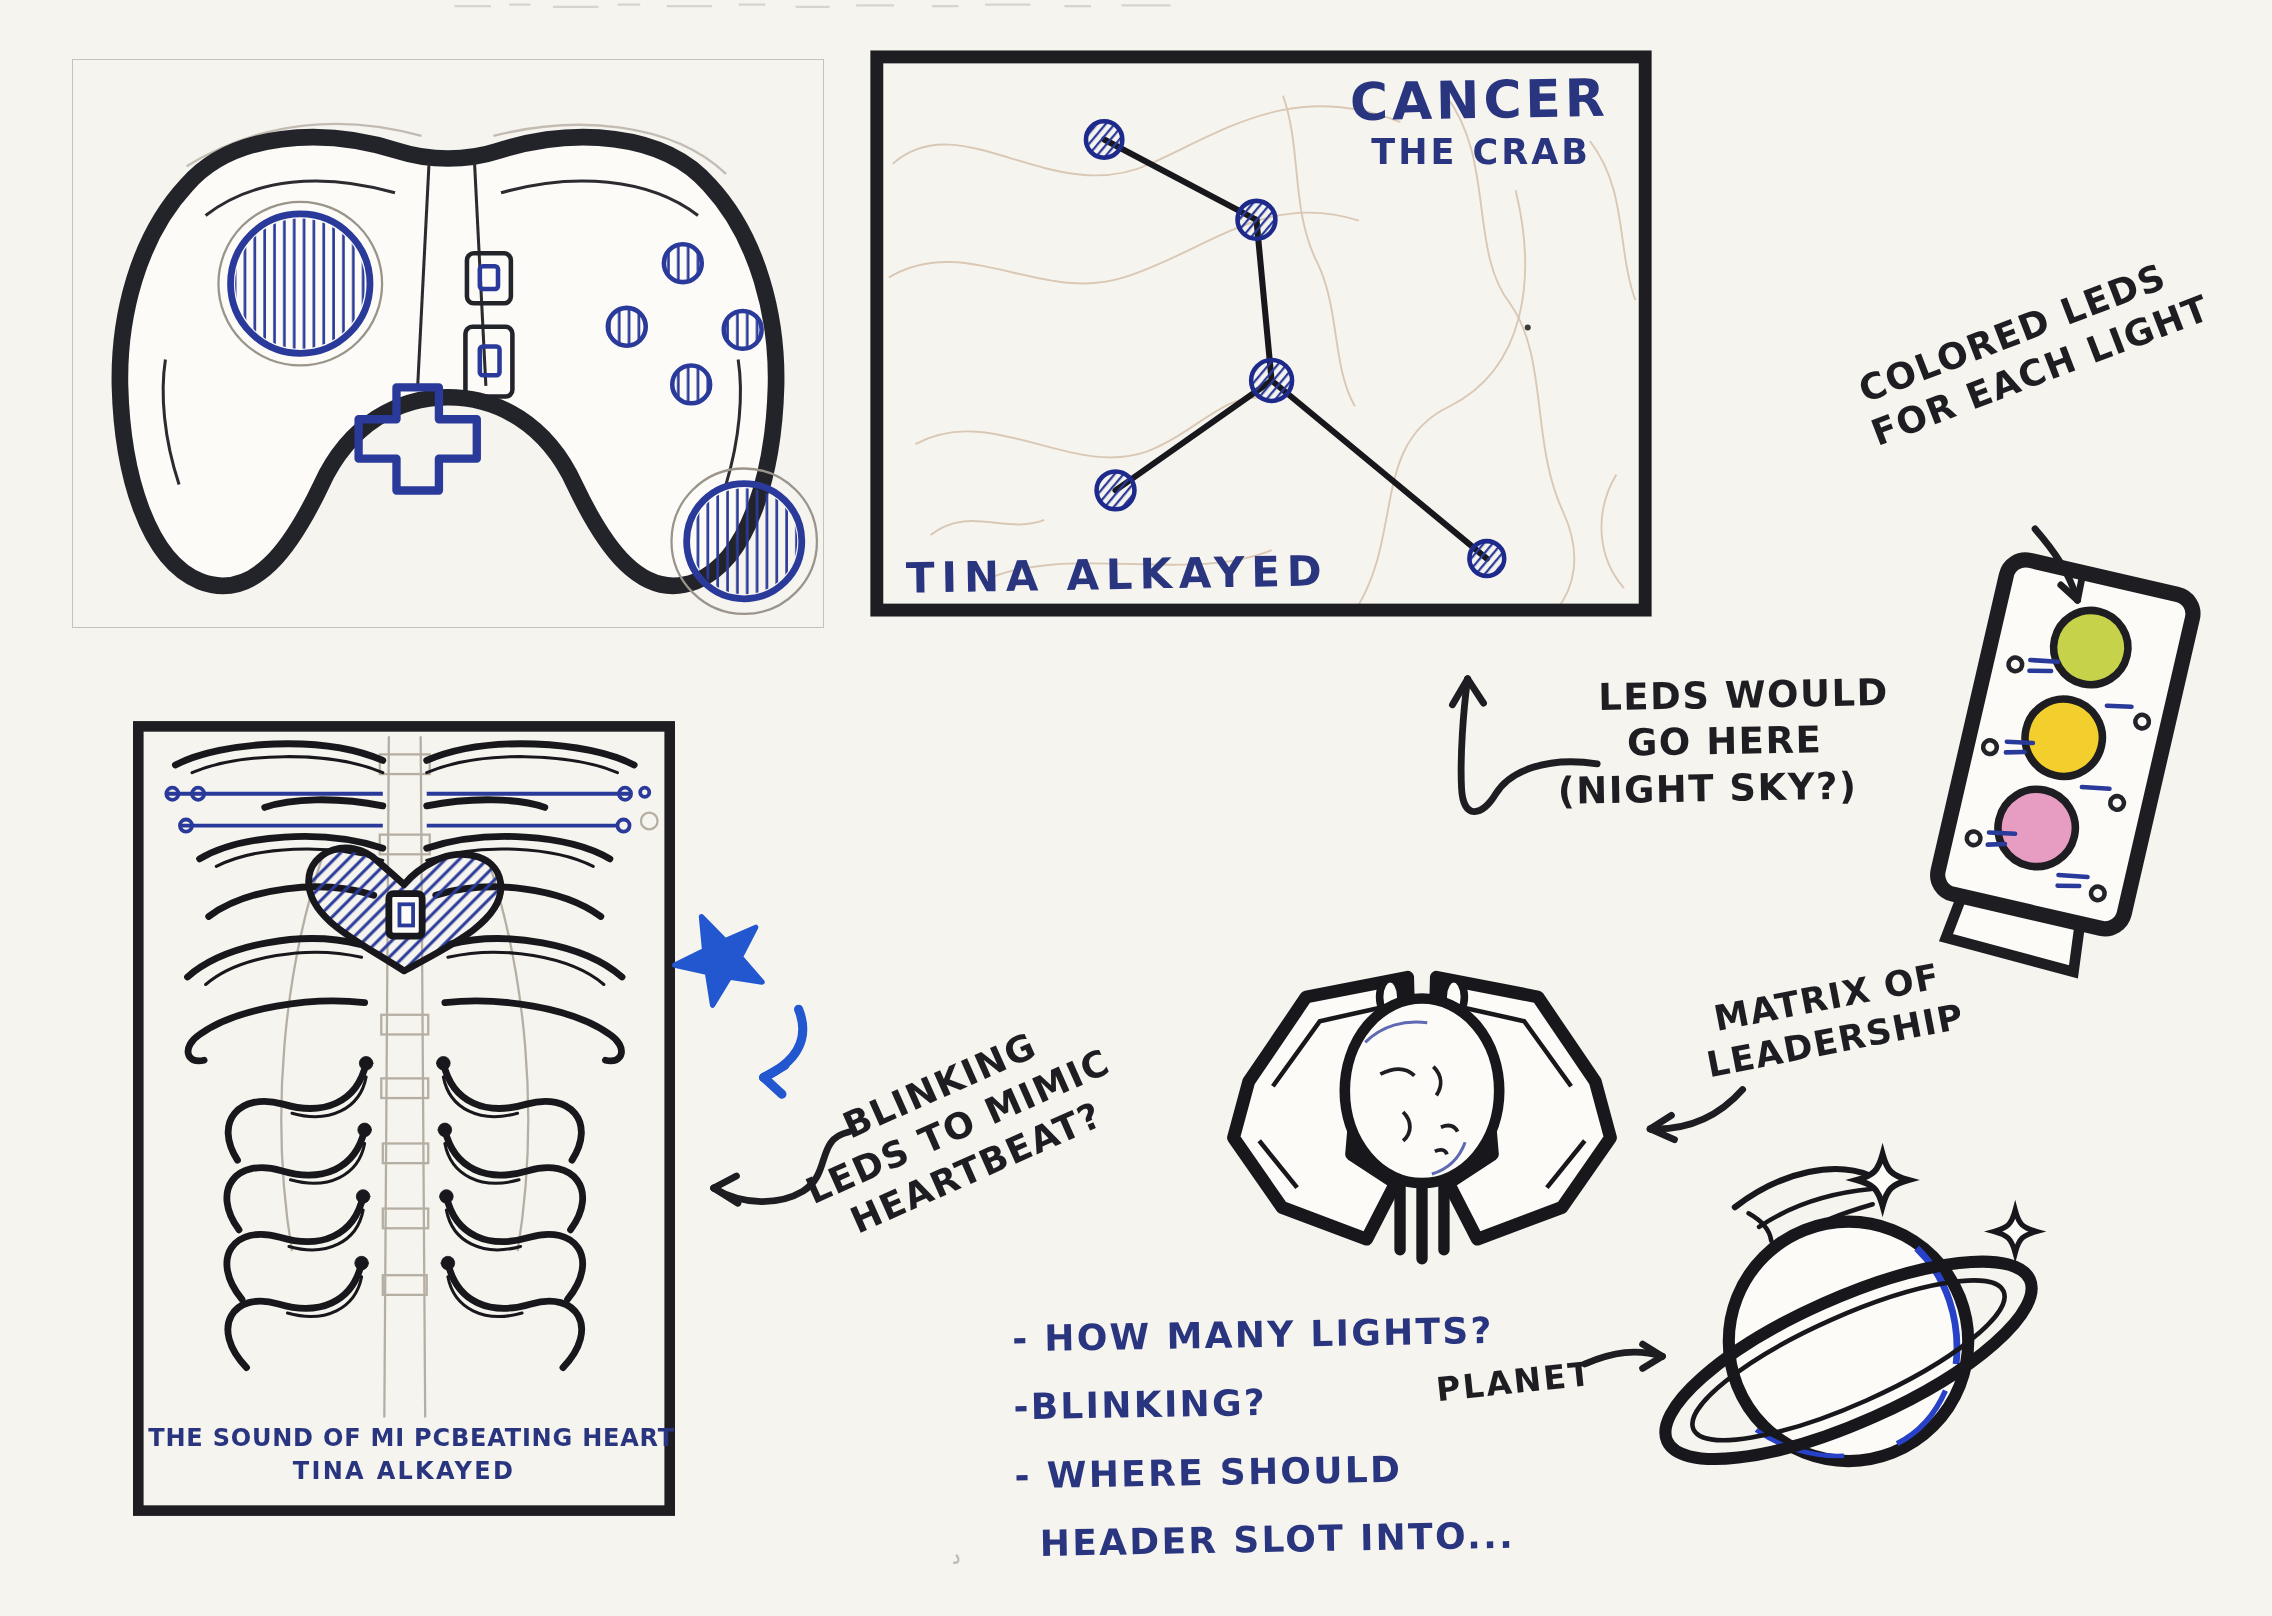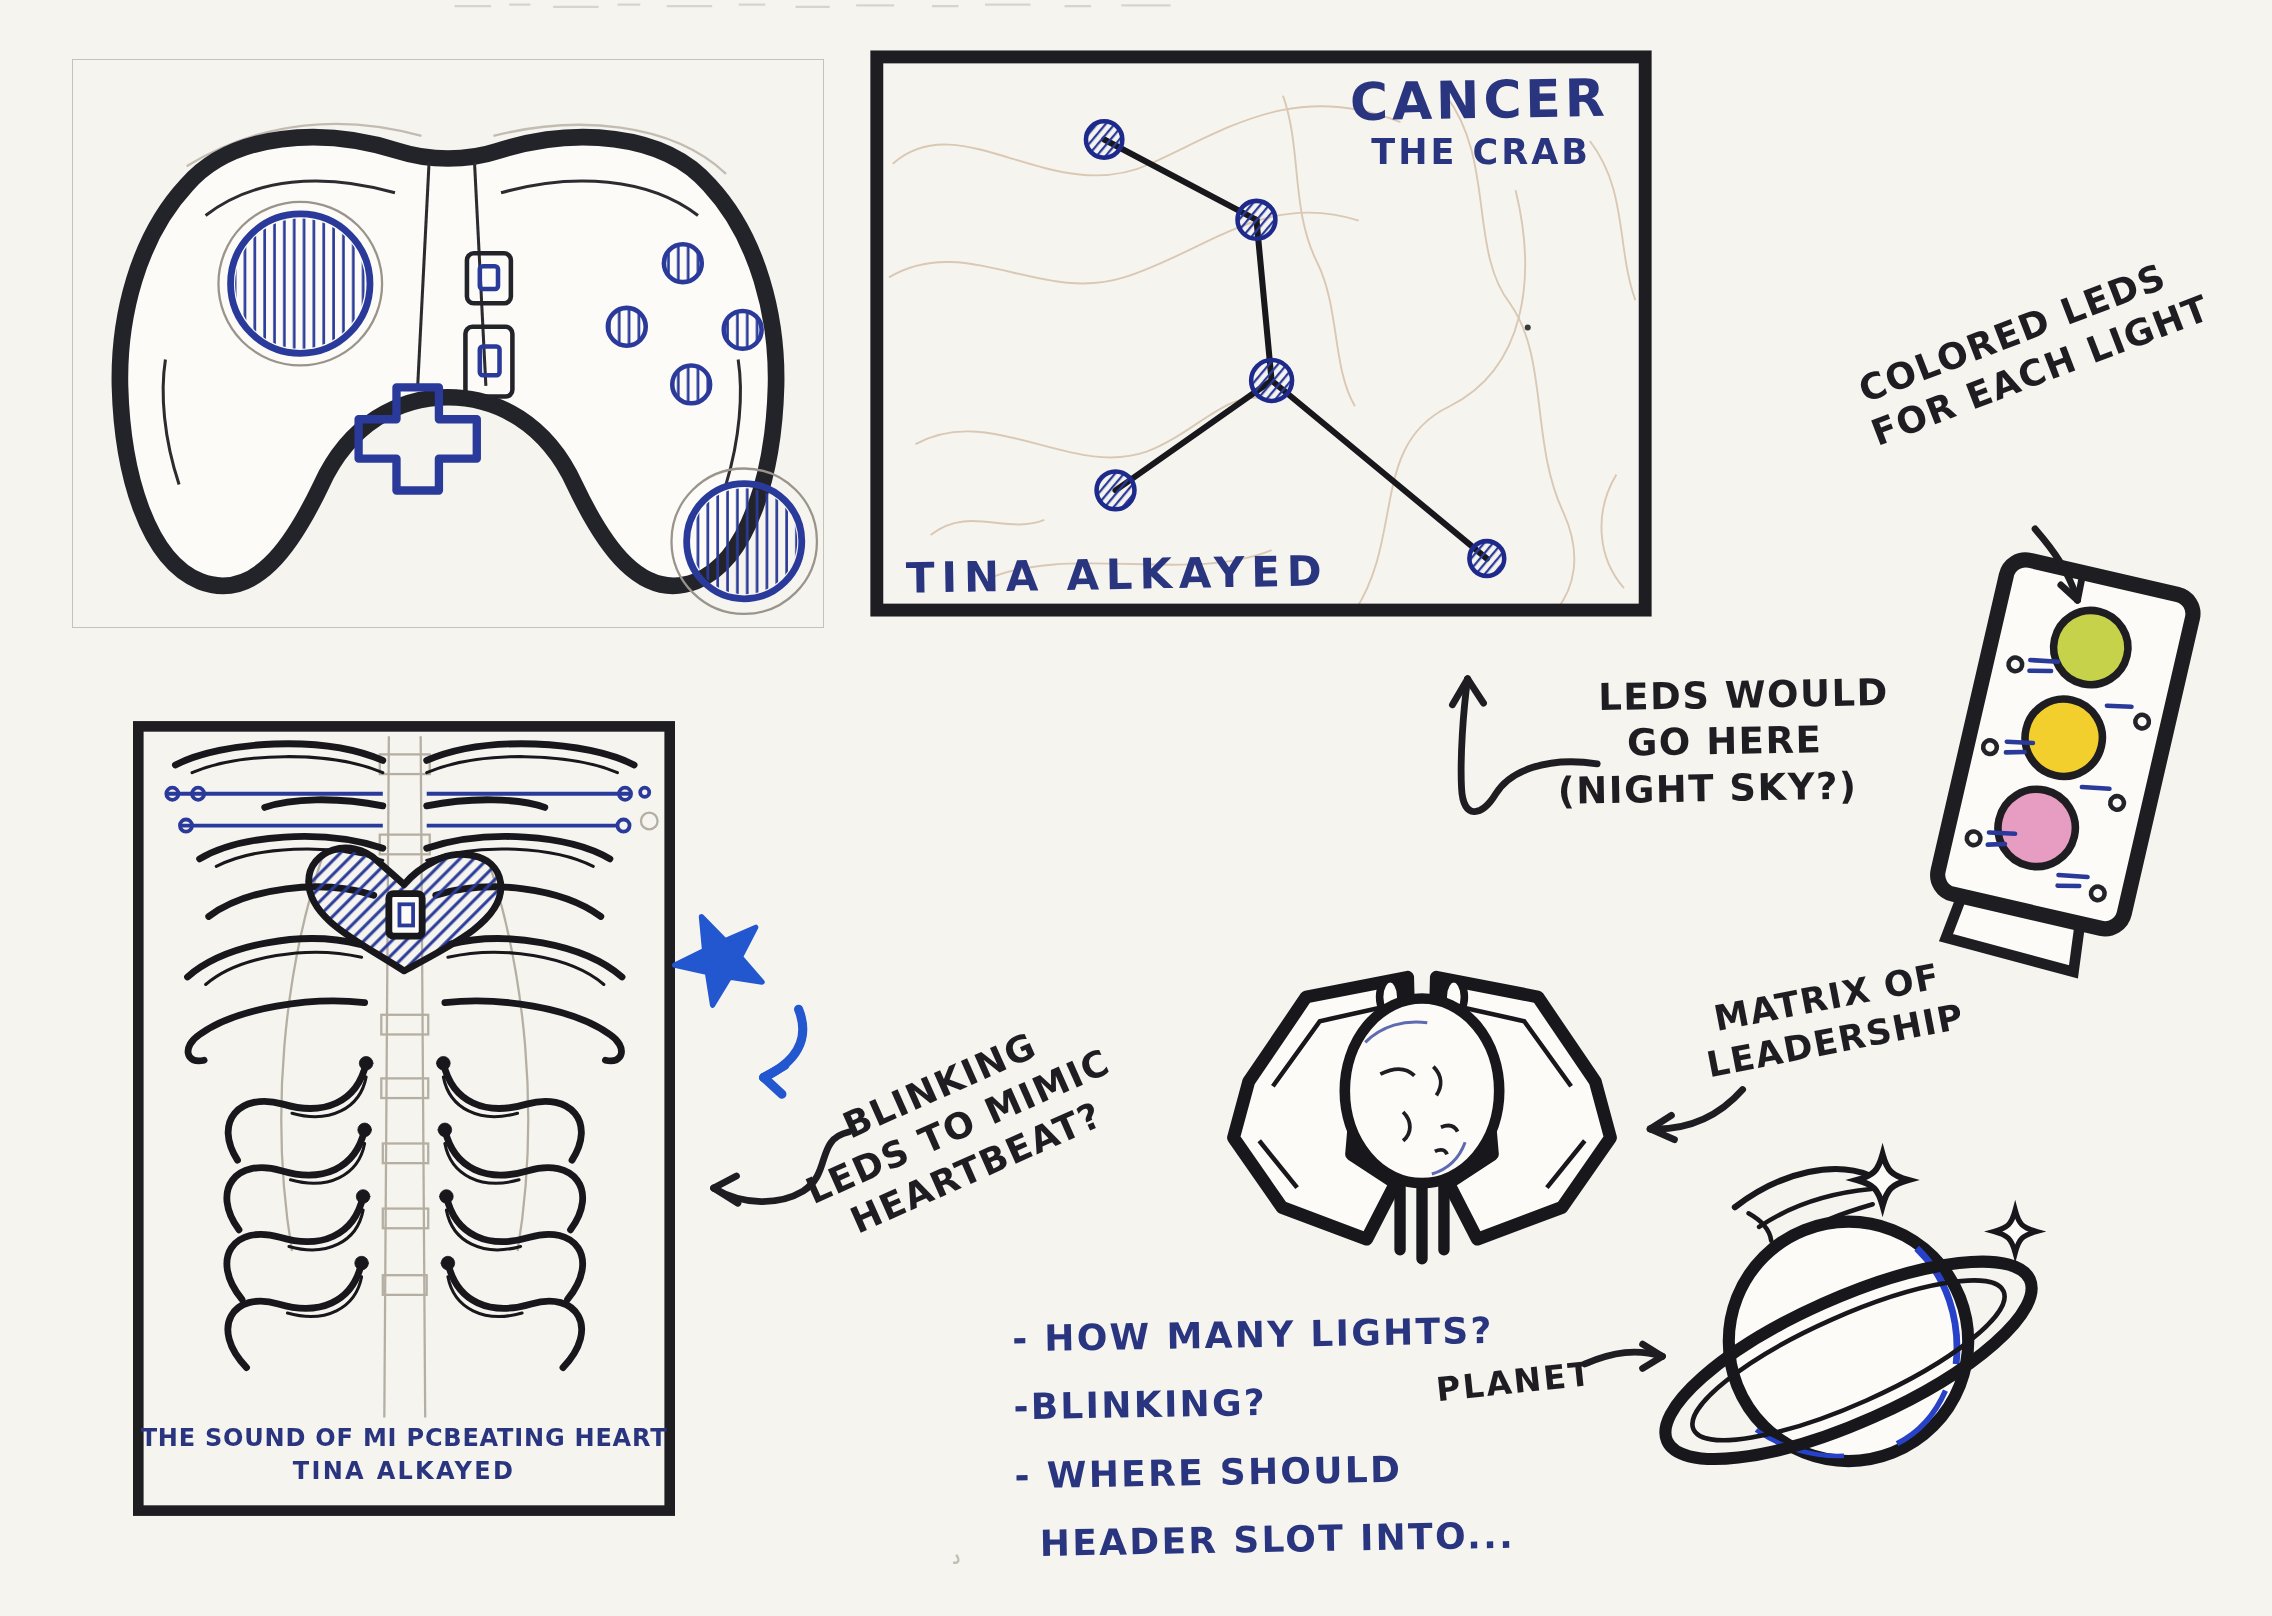--- a/index.html
+++ b/index.html
@@ -184,21 +184,21 @@
       </g>
       <use href="#ribsL" transform="translate(718,0) scale(-1,1)"></use>
 
       <g>
         <path d="M358,330 C300,292 232,262 232,212 C232,170 288,152 322,184 C340,200 352,210 358,216
                  C366,206 380,194 400,184 C436,166 486,178 486,220 C486,264 422,296 358,330 Z" fill="url(#hatchHeart)" stroke="#17171c" stroke-width="9" stroke-linejoin="round"></path>
         <rect x="338" y="228" width="44" height="56" rx="6" fill="#fcfbf7" stroke="#17171c" stroke-width="9"></rect>
         <rect x="352" y="242" width="18" height="28" fill="none" stroke="#2a3a9a" stroke-width="5"></rect>
       </g>
     </svg>
-    <div class="hand navy" style="position:absolute;left:0;right:0;top:703px;text-align:center;font-size:24px;letter-spacing:0.8px;">THE SOUND OF MI PCBEATING HEART</div>
+    <div class="hand navy" style="position:absolute;left:0;right:0;top:703px;text-align:right;font-size:24px;letter-spacing:0.8px;">THE SOUND OF MI PCBEATING HEART</div>
     <div class="hand navy" style="position:absolute;left:0;right:0;top:736px;text-align:center;font-size:24px;letter-spacing:2.3px;">TINA ALKAYED</div>
   </div>
 
   <div class="panel" style="left:1943px;top:562px;width:235px;height:413px;transform:rotate(13deg);transform-origin:50% 50%;">
     <svg viewBox="0 0 310 545" width="235" height="413" class="nofit">
       <path d="M66,466 L58,524 L232,530 L226,466" fill="#fcfbf7" stroke="#1d1d22" stroke-width="14"></path>
       <rect x="28" y="14" width="252" height="452" rx="26" fill="#fcfbf7" stroke="#1d1d22" stroke-width="20"></rect>
       <circle cx="158" cy="108" r="49" stroke="#1d1d22" stroke-width="10" fill="#c6d24a"></circle>
       <circle cx="150" cy="232" r="51" stroke="#1d1d22" stroke-width="10" fill="#f2cf2d"></circle>
       <circle cx="142" cy="356" r="51" stroke="#1d1d22" stroke-width="10" fill="#e79cc2"></circle>

